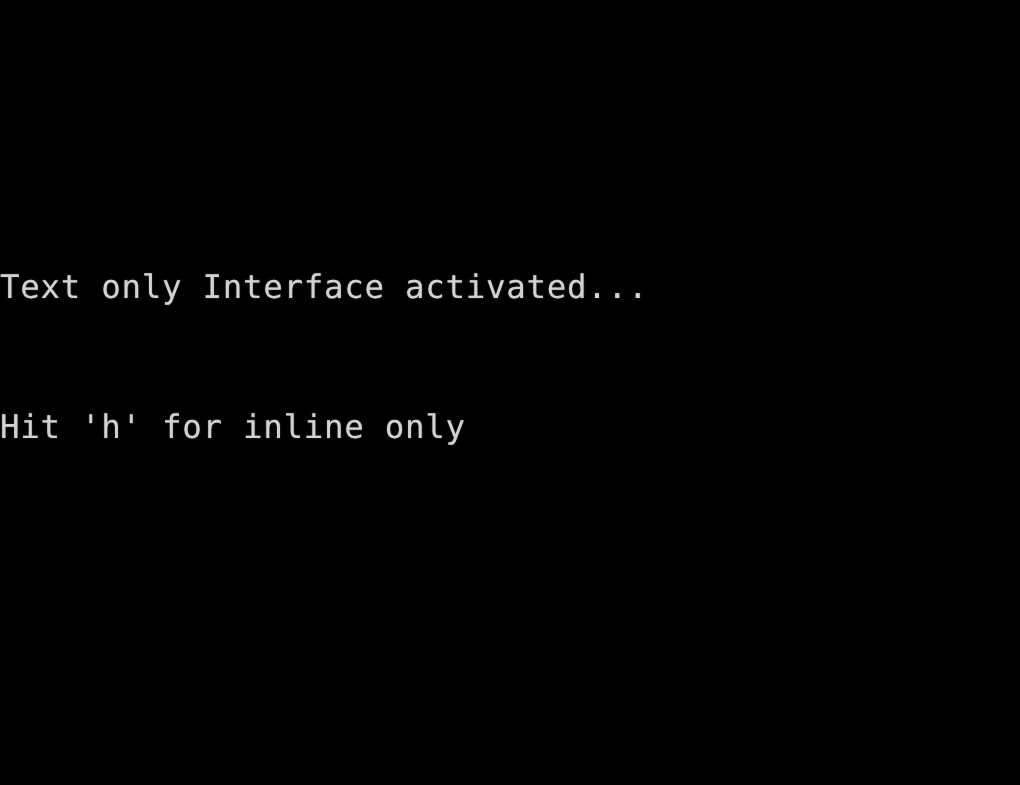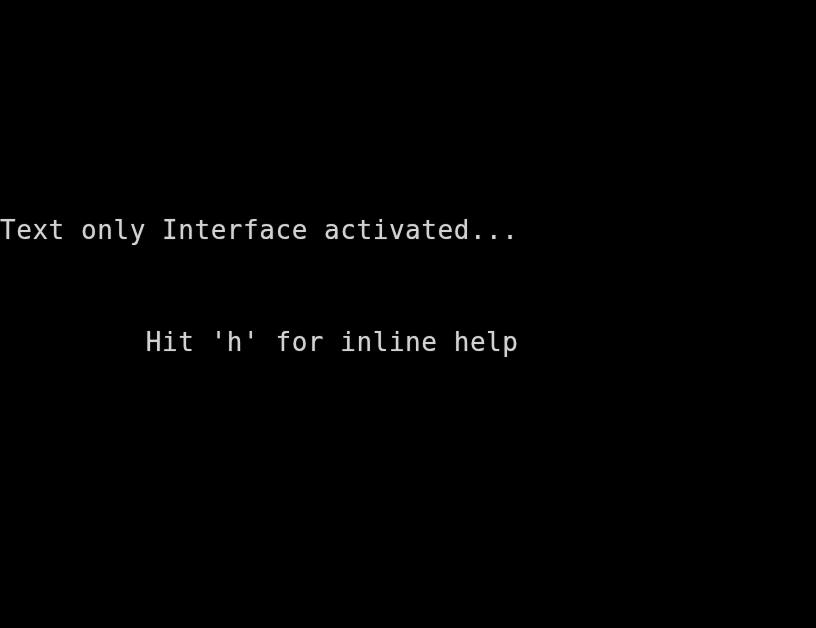--- a/index.html
+++ b/index.html
@@ -30,32 +30,31 @@
   .line {
     white-space: pre;
     height: 37.5px;
     text-shadow: 0 0 1.1px rgba(210,210,210,0.55);
   }
   .line.blank {
     color: transparent;
   }
   .banner-block {
     margin: 0;
-    text-align: right;
   }
 </style>
 </head>
 <body>
 
 <div id="terminal">
   <div class="screen">
 
     <div class="banner-block">
       <div class="line">Text only Interface activated...</div>
-      <div class="line">Hit 'h' for inline help</div>
+      <div class="line">Hit 'h' for inline only</div>
     </div>
 
     <div class="line blank"> </div>
     
     
 
     
 
     
 

